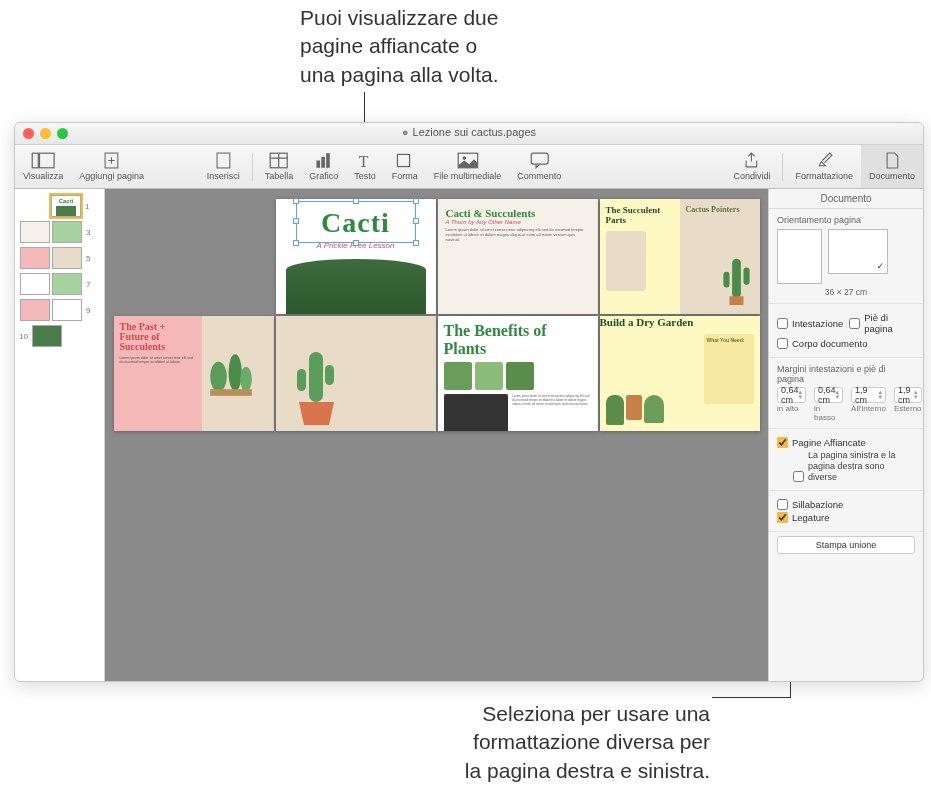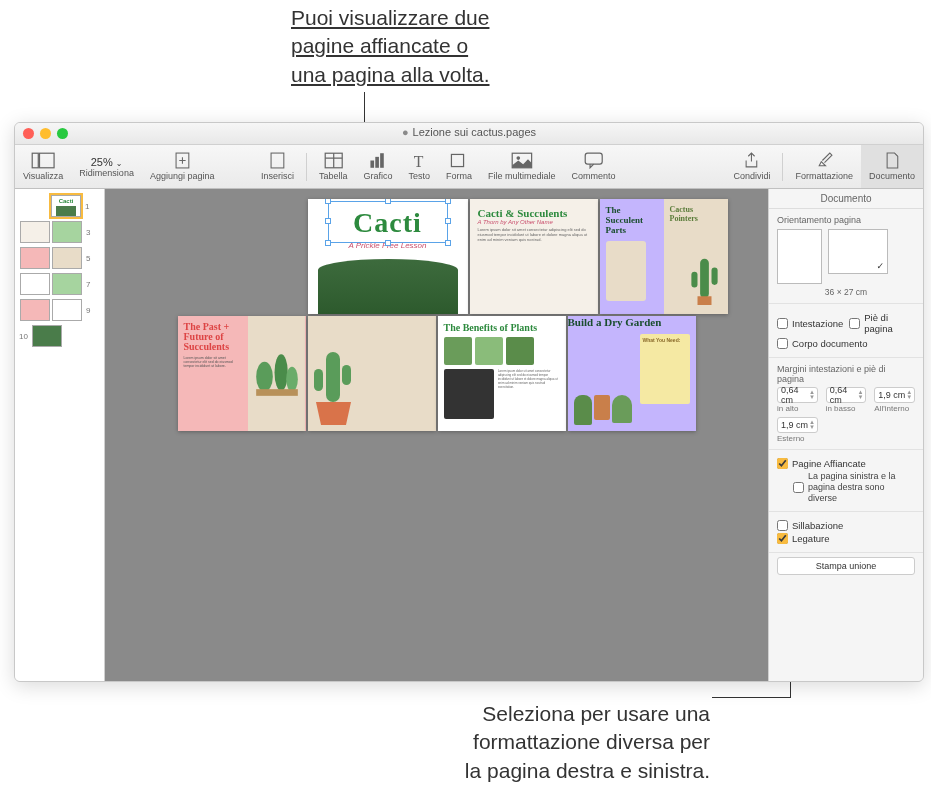--- a/index.html
+++ b/index.html
@@ -29,60 +29,60 @@
 .content { display: flex; height: calc(100% - 66px); }
 
 .thumbs { width: 90px; background: #fff; border-right: 1px solid #d0d0d0; overflow-y: auto; padding: 6px 4px; }
 .thumb-row { display: flex; align-items: center; margin-bottom: 4px; }
 .thumb { width: 30px; height: 22px; border: 1px solid #aaa; background: #fff; margin: 0 1px; position:relative; overflow:hidden; }
 .thumb.sel { outline: 2px solid #f8bb40; }
 .thumb-num { font-size: 8px; color: #777; margin-left: 3px; }
 .thumb-inner { width:100%; height:100%; }
 
 .canvas { flex: 1; background: #8a8a8a; display: flex; flex-wrap: wrap; align-content: flex-start; justify-content: center; padding: 10px 6px; gap: 2px; overflow: hidden; }
-.page { width: 128px; height: 115px; background: #fff; box-shadow: 0 1px 4px rgba(0,0,0,0.3); position: relative; overflow:hidden; font-size:6px; }
+.page { width: 160px; height: 115px; background: #fff; box-shadow: 0 1px 4px rgba(0,0,0,0.3); position: relative; overflow:hidden; font-size:6px; }
 .page.cover { width: 160px; height: 115px; }
 
 .cover-title { font-family: Georgia, serif; font-weight: bold; font-size: 28px; color: #2d8a3e; text-align:center; margin-top:8px; letter-spacing:1px; }
 .cover-sub { text-align:center; font-size:8px; color:#c94f6d; margin-top:2px; font-style:italic; }
 .sel-box { position:absolute; border:1px solid #5aa3e8; }
 .sel-handle { position:absolute; width:6px; height:6px; background:#fff; border:1px solid #5aa3e8; }
 
-.pg-green { background:#c4b5fd; }
+.pg-green { background:#fef9c3; }
 .pg-tan { background:#e8dcc8; }
 .pg-pink { background:#f5b8b8; }
 .pg-title { font-family: Georgia, serif; font-weight:bold; }
 
 .inspector { width: 155px; background: #f5f5f5; border-left: 1px solid #d0d0d0; font-size: 9.5px; color: #333; overflow-y: auto; }
 .insp-head { text-align: center; padding: 4px 0; border-bottom: 1px solid #ddd; font-size: 10px; color: #666; }
 .insp-sec { padding: 6px 8px; border-bottom: 1px solid #e2e2e2; }
 .insp-label { color: #666; font-size: 9px; margin-bottom: 3px; }
 .insp-select { width: 100%; height: 18px; background: #fff; border: 1px solid #ccc; border-radius: 3px; font-size: 9px; padding: 1px 4px; display:flex; align-items:center; justify-content:space-between; margin-bottom:3px; }
 .insp-select .arrows { width:12px; height:14px; background:#f8bb40; border-radius:2px; font-size:7px; color:#fff; display:flex; align-items:center; justify-content:center; }
 .orient-row { display:flex; gap:6px; margin-top:4px; justify-content:flex-start; }
 .orient-box { width:45px; height:55px; border:1px solid #bbb; background:#fff; position:relative; }
 .orient-box.land { width:60px; height:45px; }
 .orient-check { position:absolute; right:3px; bottom:2px; font-size:9px; }
 .orient-dim { text-align:center; font-size:8.5px; color:#666; margin-top:3px; }
 .check-row { display:flex; align-items:center; margin:2px 0; }
 .check-row input { margin-right:4px; width:11px; height:11px; }
 .check-row.orange input { accent-color: #f8bb40; }
-.margin-grid { display:grid; grid-template-columns: 1fr 1fr 1fr; gap:4px 8px; }
+.margin-grid { display:grid; grid-template-columns: 1fr 1fr 1fr 1fr; gap:4px 8px; }
 .margin-cell { }
 .margin-val { display:flex; align-items:center; background:#fff; border:1px solid #ccc; border-radius:3px; height:16px; font-size:9px; padding:0 3px; justify-content:space-between; }
 .margin-lbl { font-size:8px; color:#777; margin-top:1px; }
 .stepper { font-size:7px; color:#999; line-height:0.7; }
 .sub-check { margin-left:16px; font-size:9px; color:#444; line-height:1.2; }
 .btn-row { padding:4px 8px; }
 .btn { width:100%; height:18px; background:#fff; border:1px solid #ccc; border-radius:3px; font-size:9px; text-align:center; line-height:16px; }
 </style>
 </head>
 <body>
 
-<div class="callout" style="left:291px; top:4px; width:300px; text-align:left;text-decoration:underline;">
+<div class="callout" style="left:300px; top:4px; width:300px; text-align:left;">
   <div>Puoi visualizzare due</div>
   <div>pagine affiancate o</div>
   <div>una pagina alla volta.</div>
 </div>
 <div class="callout-line" style="left:364px; top:92px; width:1px; height:210px;"></div>
 
 <div class="callout" style="left:410px; top:700px; width:300px;">
   <div>Seleziona per usare una</div>
   <div>formattazione diversa per</div>
   <div>la pagina destra e sinistra.</div>
@@ -103,24 +103,20 @@
     </div>
   </div>
 
   <div class="toolbar">
     <div class="tb-item">
       <svg class="icn" viewBox="0 0 20 14">
           <rect x="1" y="1" width="5" height="12" fill="none" stroke="#666"></rect>
           <rect x="7" y="1" width="12" height="12" fill="none" stroke="#666"></rect>
         </svg>
       <span>Visualizza</span>
-    </div>
-    <div class="tb-item">
-      <span class="tb-zoom"><span>25%</span> <span style="font-size:8px;">⌄</span></span>
-      <span>Ridimensiona</span>
     </div>
     <div class="tb-item">
       <svg class="icn" viewBox="0 0 14 16">
           <rect x="1" y="1" width="12" height="14" fill="none" stroke="#666"></rect>
           <line x1="7" y1="5" x2="7" y2="11" stroke="#666"></line>
           <line x1="4" y1="8" x2="10" y2="8" stroke="#666"></line>
         </svg>
       <span>Aggiungi pagina</span>
     </div>
     <div class="tb-spacer" style="flex:0.3"></div>
@@ -322,21 +318,21 @@
               <rect x="8" y="22" width="9" height="22" rx="4.5" fill="#5a9c5a"></rect>
               <rect x="36" y="18" width="9" height="20" rx="4.5" fill="#5a9c5a"></rect>
               <path d="M10 55 L45 55 L40 78 L15 78 Z" fill="#d9734a"></path>
             </svg>
           </div>
         </div>
       </div>
 
       <div class="page">
         <div style="padding:6px;">
-          <div class="pg-title" style="color:#2d8a3e;font-size:10px;">The Benefits of Plants</div>
+          <div class="pg-title" style="color:#2d8a3e;font-size:16px;">The Benefits of Plants</div>
           <div style="display:flex;gap:3px;margin-top:4px;">
             <div style="width:28px;height:28px;background:#6a9c5a;border-radius:2px;"></div>
             <div style="width:28px;height:28px;background:#8abc7a;border-radius:2px;"></div>
             <div style="width:28px;height:28px;background:#5a8c4a;border-radius:2px;"></div>
           </div>
           <div style="display:flex;gap:4px;margin-top:4px;">
             <div style="width:45%;background:#333;height:50px;border-radius:2px;"></div>
             <div style="width:55%;font-size:3px;color:#666;">Lorem ipsum dolor sit amet consectetur adipiscing elit sed do eiusmod tempor incididunt ut labore et dolore magna aliqua ut enim ad minim veniam quis nostrud exercitation.</div>
           </div>
         </div>
@@ -420,21 +416,21 @@
             <div class="margin-lbl">Esterno</div>
           </div>
         </div>
       </div>
 
       <div class="insp-sec">
         <label class="check-row orange">
             <input type="checkbox" checked="" style="">
             <span>Pagine Affiancate</span>
           </label>
-        <label class="check-row" style="align-items:center;margin-left:16px;">
+        <label class="check-row" style="align-items:flex-end;margin-left:16px;">
             <input type="checkbox" style="">
             <span class="sub-check" style="margin-left:0;">La pagina sinistra e la pagina destra sono diverse</span>
           </label>
       </div>
 
       <div class="insp-sec">
         <label class="check-row">
             <input type="checkbox" style="">
             <span>Sillabazione</span>
           </label>

